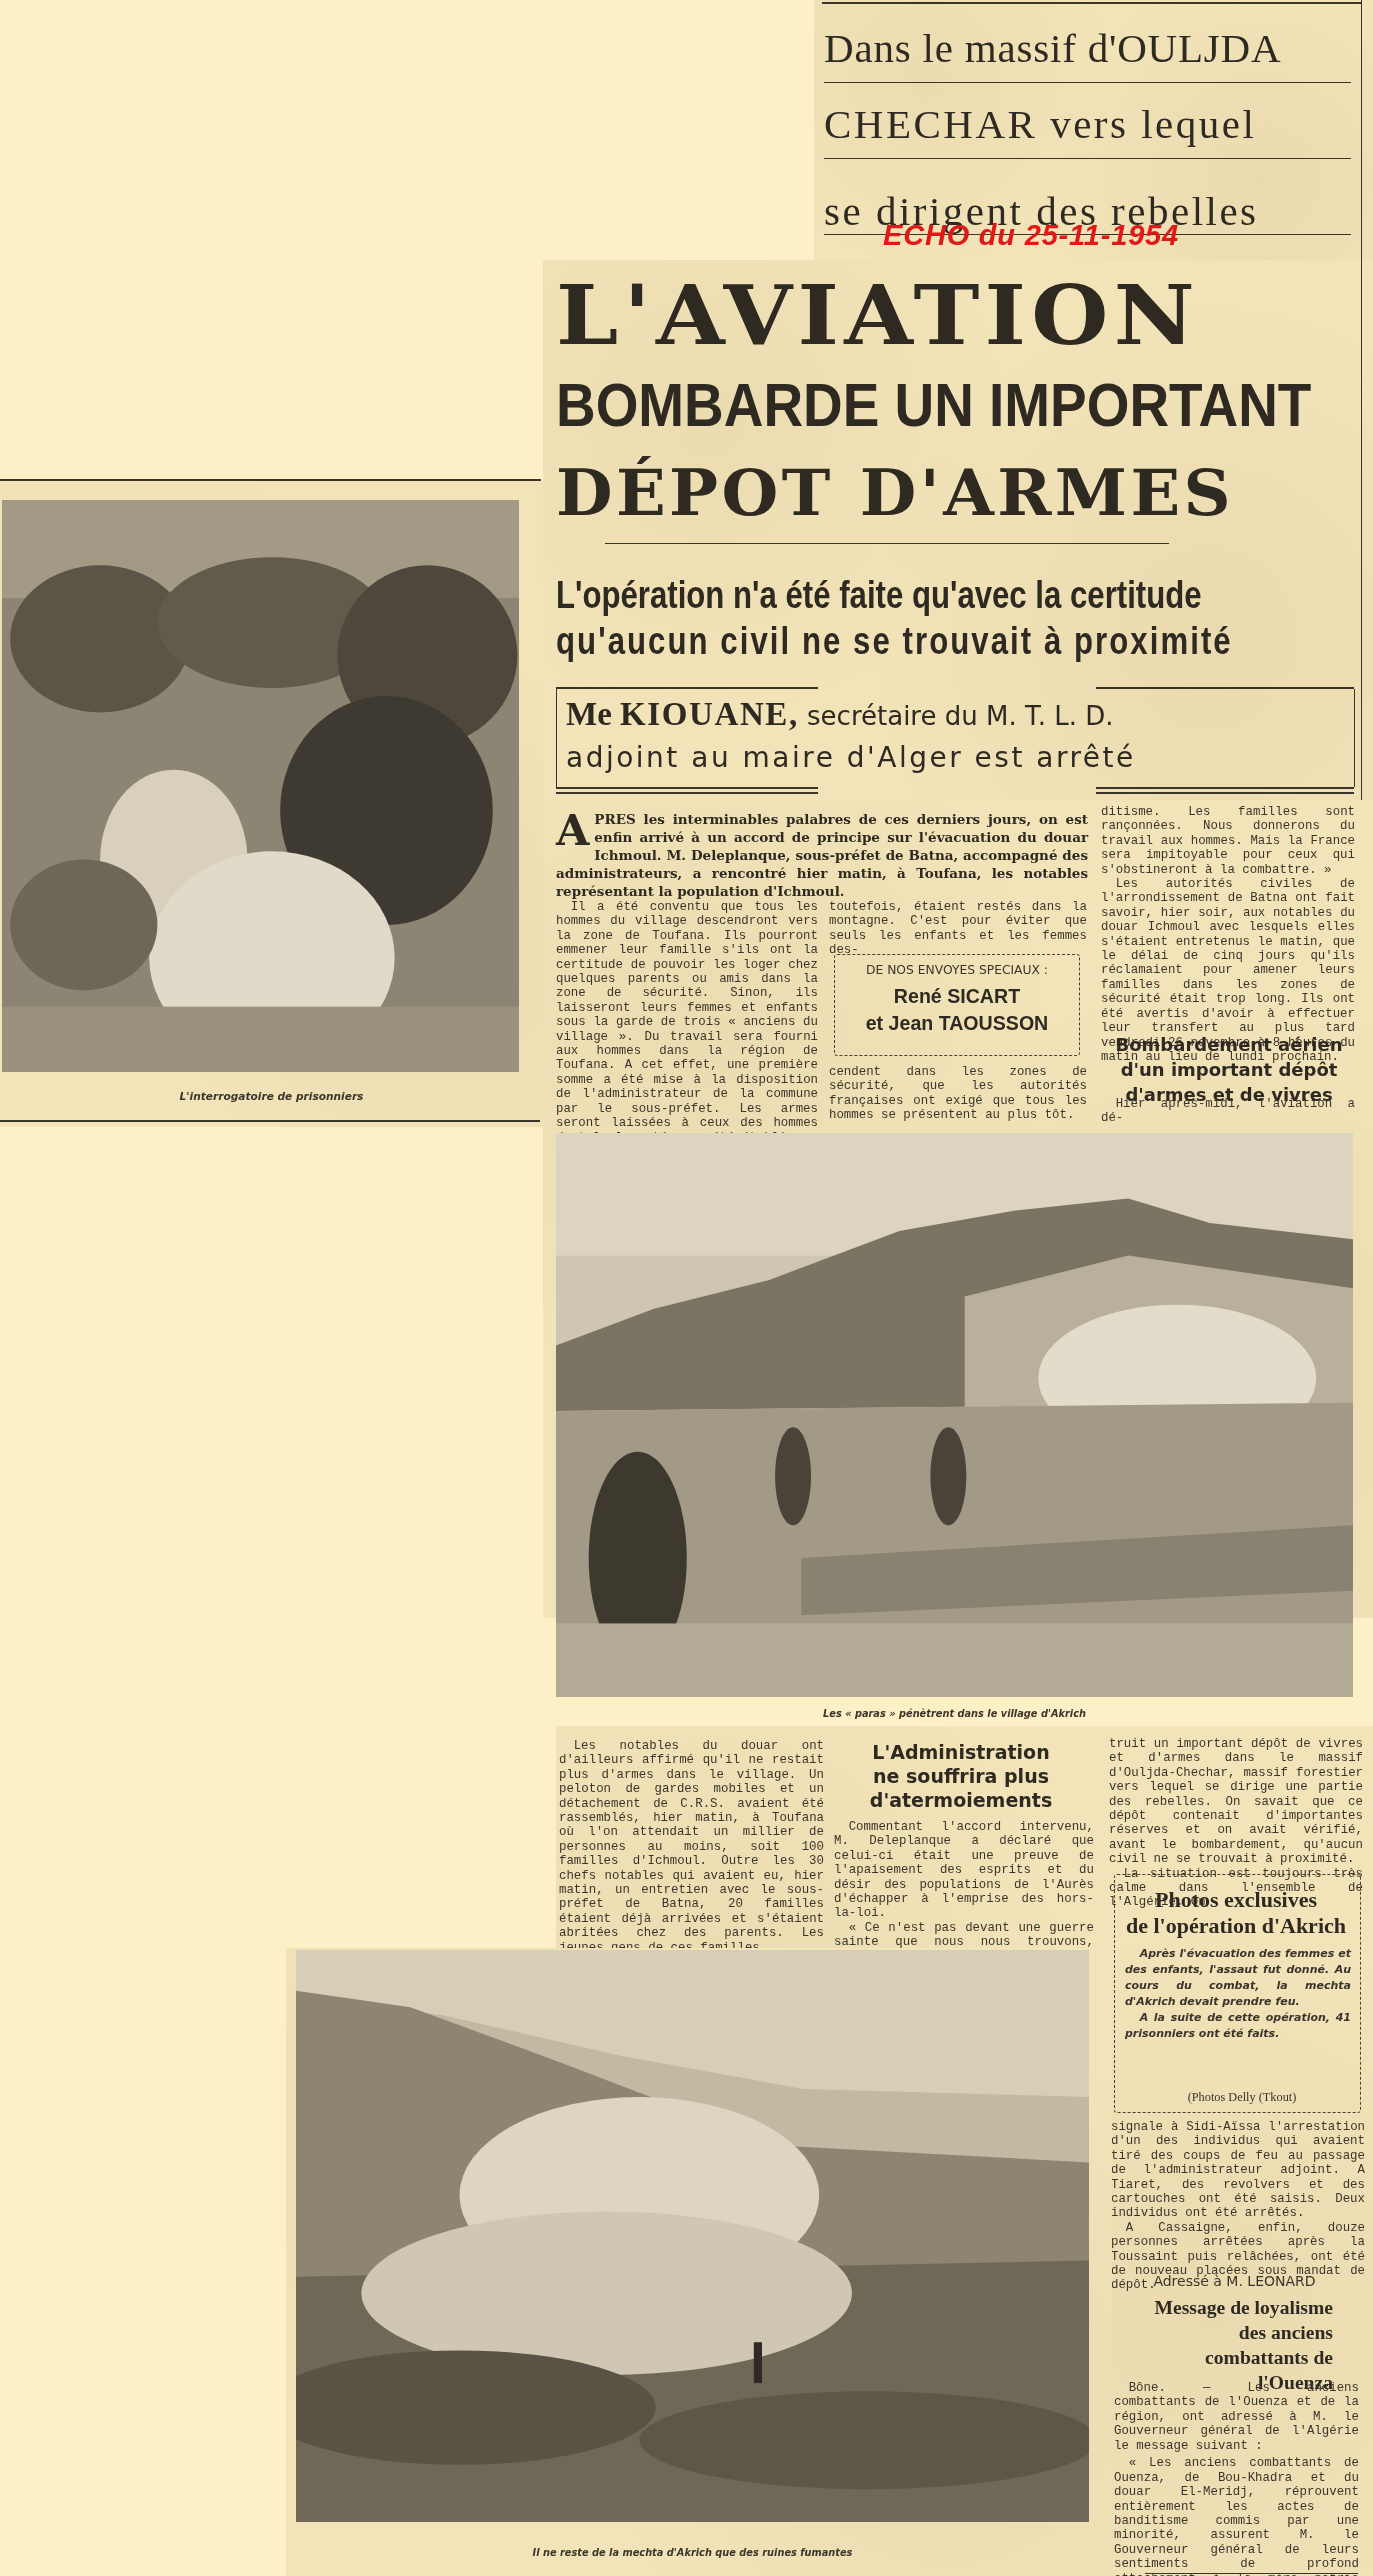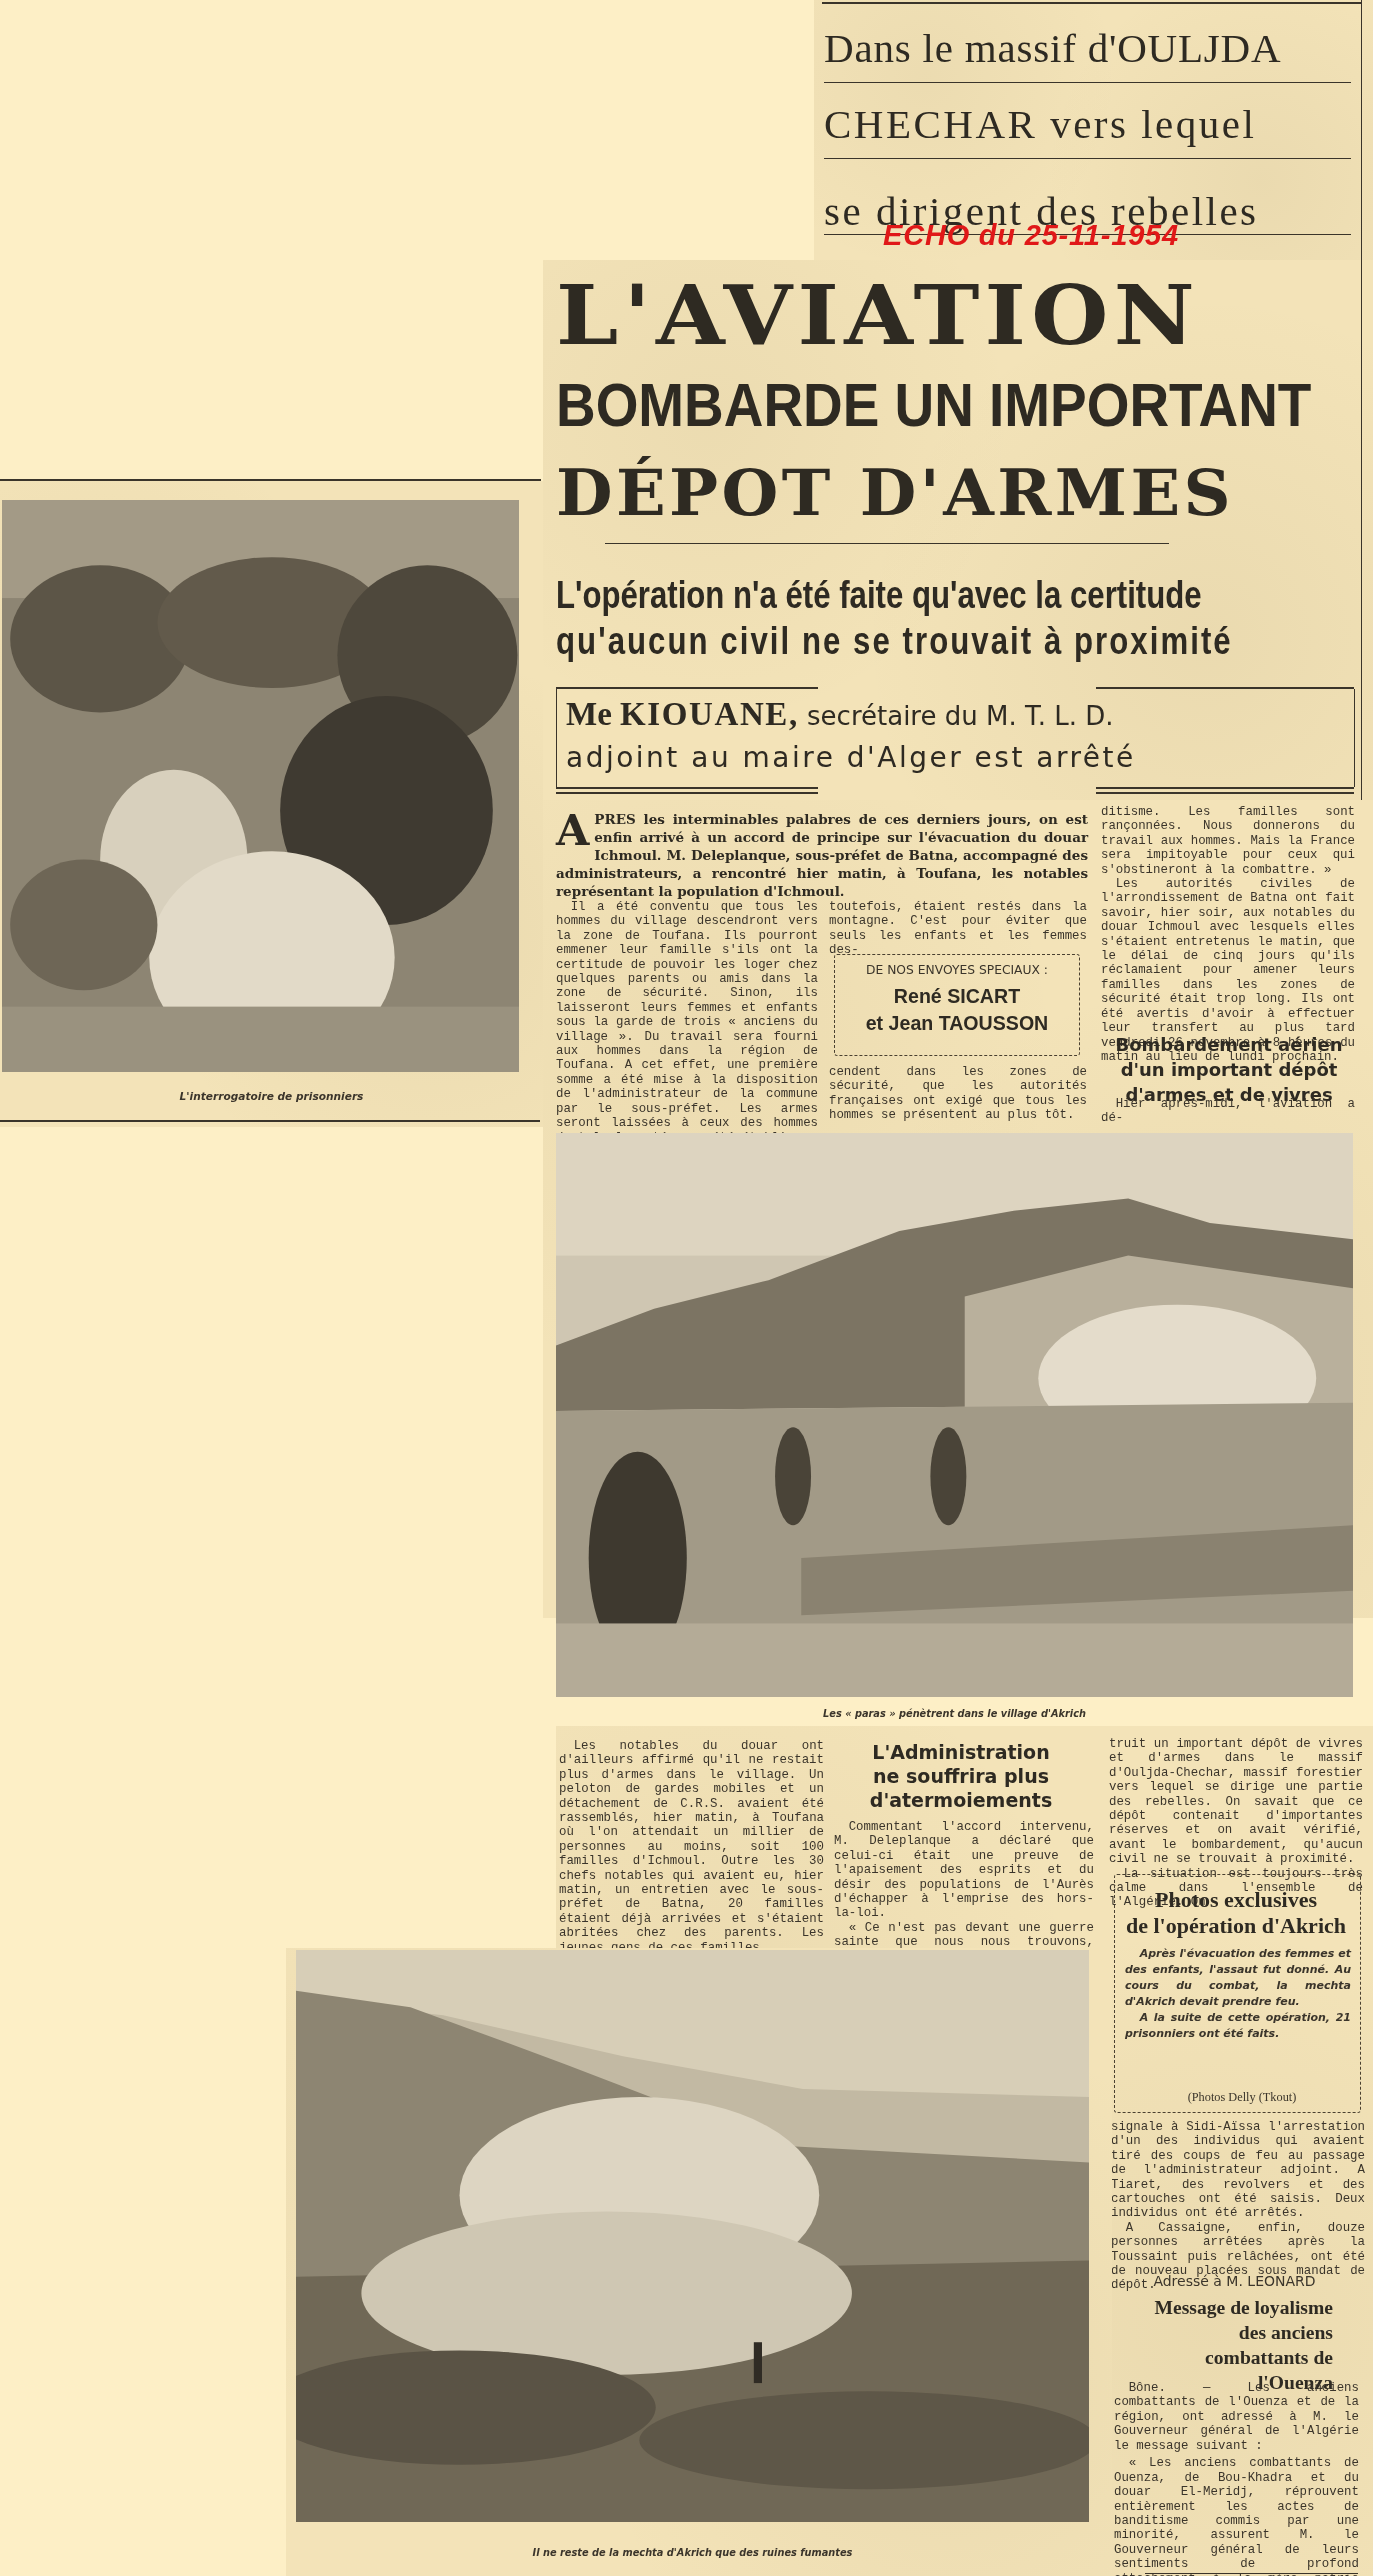--- a/index.html
+++ b/index.html
@@ -159,21 +159,21 @@
 <div class="abs body" style="left:1109px; top:1737px; width:254px;">
   <p style="text-indent:0;">truit un important dépôt de vivres et d'armes dans le massif d'Ouljda-Chechar, massif forestier vers lequel se dirige une partie des rebelles. On savait que ce dépôt contenait d'importantes réserves et on avait vérifié, avant le bombardement, qu'aucun civil ne se trouvait à proximité.</p>
   <p>La situation est toujours très calme dans l'ensemble de l'Algérie. On</p>
 </div>
 
 <div class="wavy" style="left:1114px; top:1874px; width:245px; height:237px;"></div>
 <div class="abs sub-serif" style="left:1115px; width:242px; top:1886px;text-align:center;">Photos exclusives</div>
 <div class="abs sub-serif" style="left:1115px; width:242px; top:1912px;">de l'opération d'Akrich</div>
 <div class="abs italic-body" style="left:1125px; top:1946px; width:226px; font-size:11px; line-height:16px;">
   <p>Après l'évacuation des femmes et des enfants, l'assaut fut donné. Au cours du combat, la mechta d'Akrich devait prendre feu.</p>
-  <p>A la suite de cette opération, 21 prisonniers ont été faits.</p>
+  <p>A la suite de cette opération, 41 prisonniers ont été faits.</p>
 </div>
 <div class="abs centered body" style="left:1129px; width:226px; top:2090px; font-family:'Liberation Serif',serif; font-size:12.3px;">(Photos Delly (Tkout)</div>
 
 <div class="abs body" style="left:1111px; top:2120px; width:254px;">
   <p style="text-indent:0;">signale à Sidi-Aïssa l'arrestation d'un des individus qui avaient tiré des coups de feu au passage de l'administrateur adjoint. A Tiaret, des revolvers et des cartouches ont été saisis. Deux individus ont été arrêtés.</p>
   <p>A Cassaigne, enfin, douze personnes arrêtées après la Toussaint puis relâchées, ont été de nouveau placées sous mandat de dépôt.</p>
 </div>
 <div class="abs centered" style="left:1112px; width:245px; top:2273px; font-family:'DejaVu Sans',sans-serif; font-size:14px; color:#3b352b;">Adressé à M. LEONARD</div>
 <div class="abs sub-serif" style="left:1137px; width:196px; top:2295px; font-size:19.6px; line-height:25px;text-align:right;">Message de loyalisme des anciens combattants de l'Ouenza</div>
 <div class="abs body" style="left:1114px; top:2381px; width:245px;">

